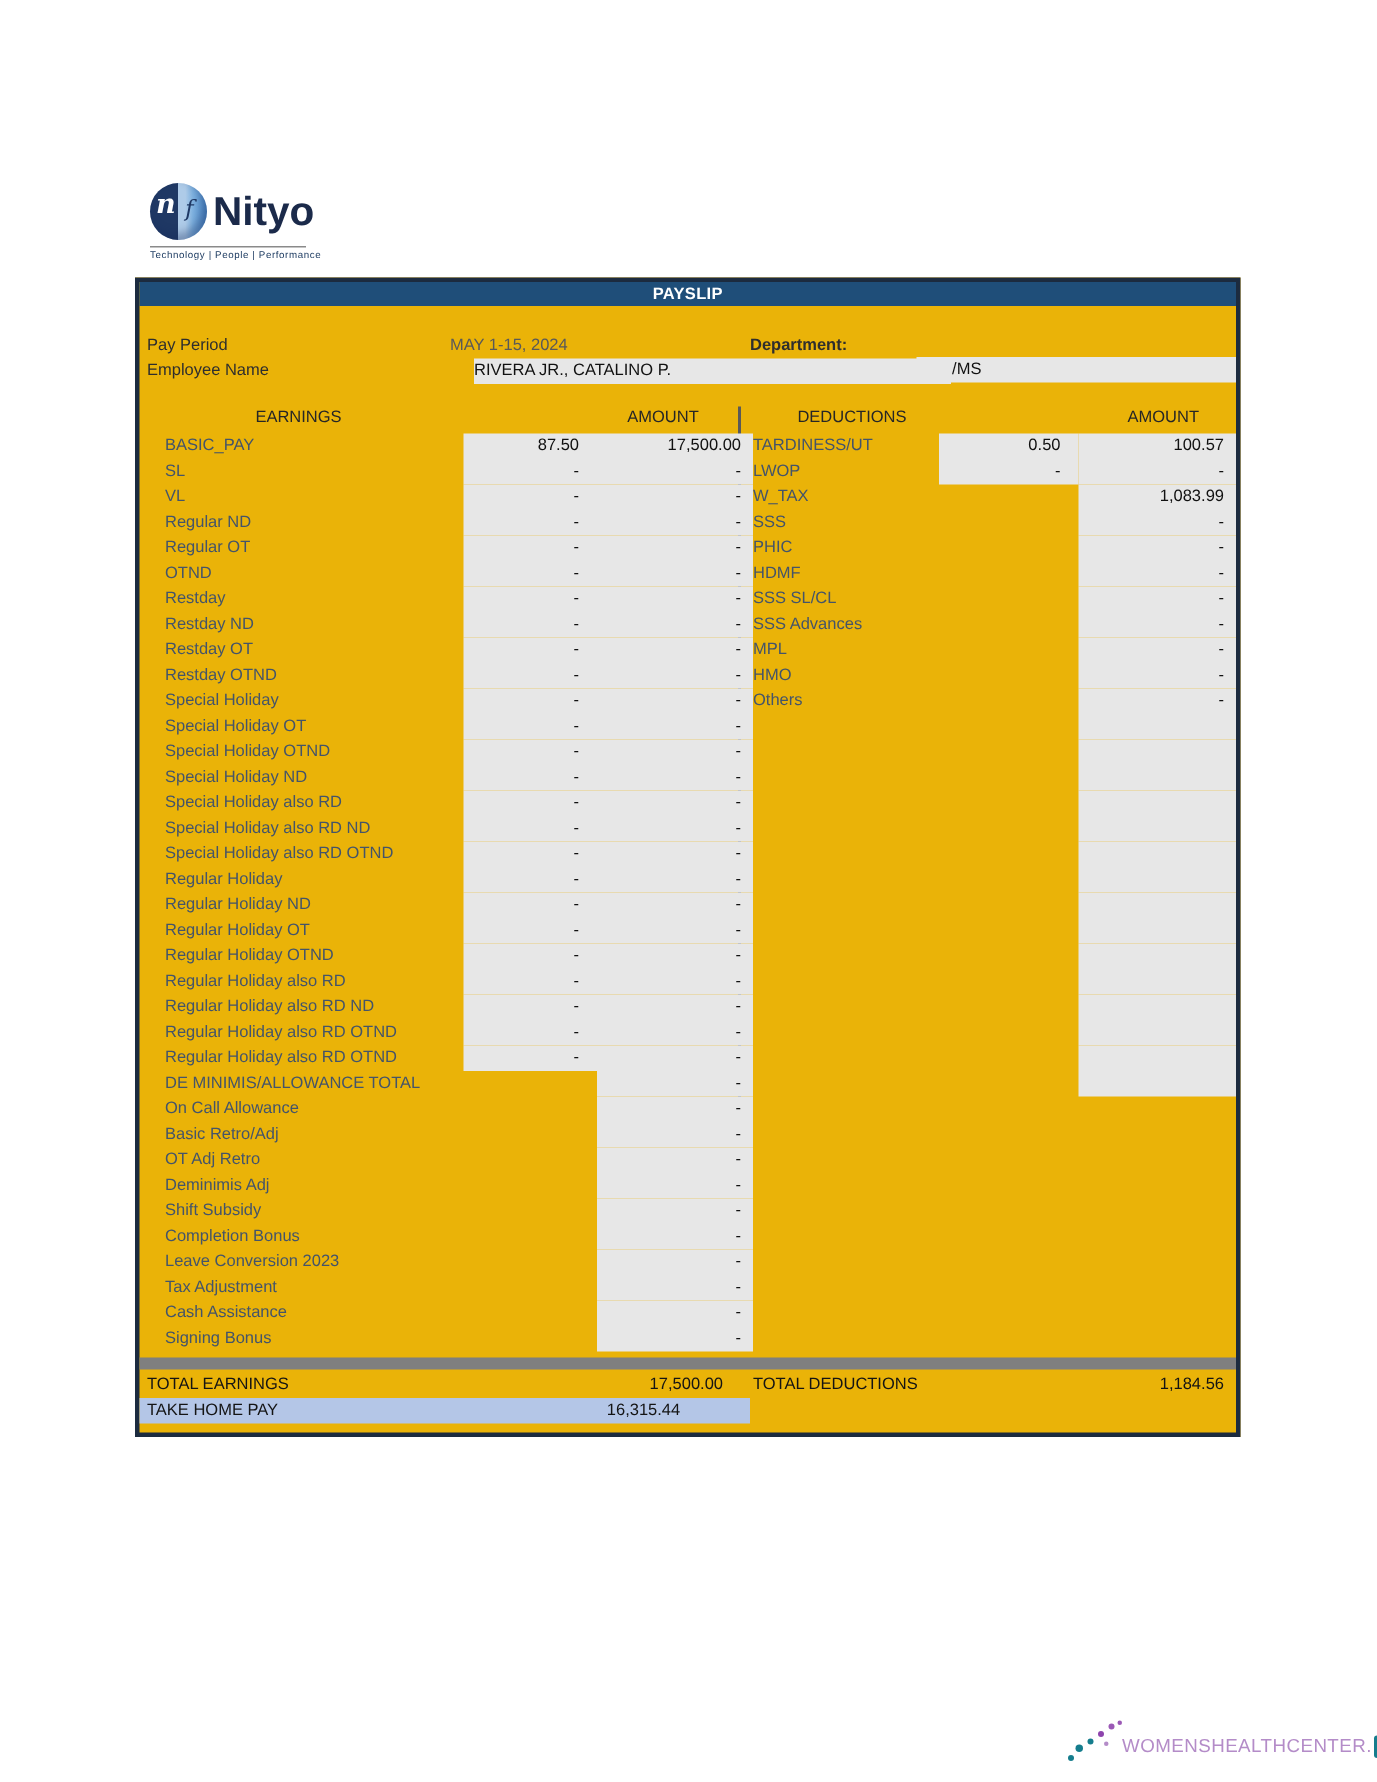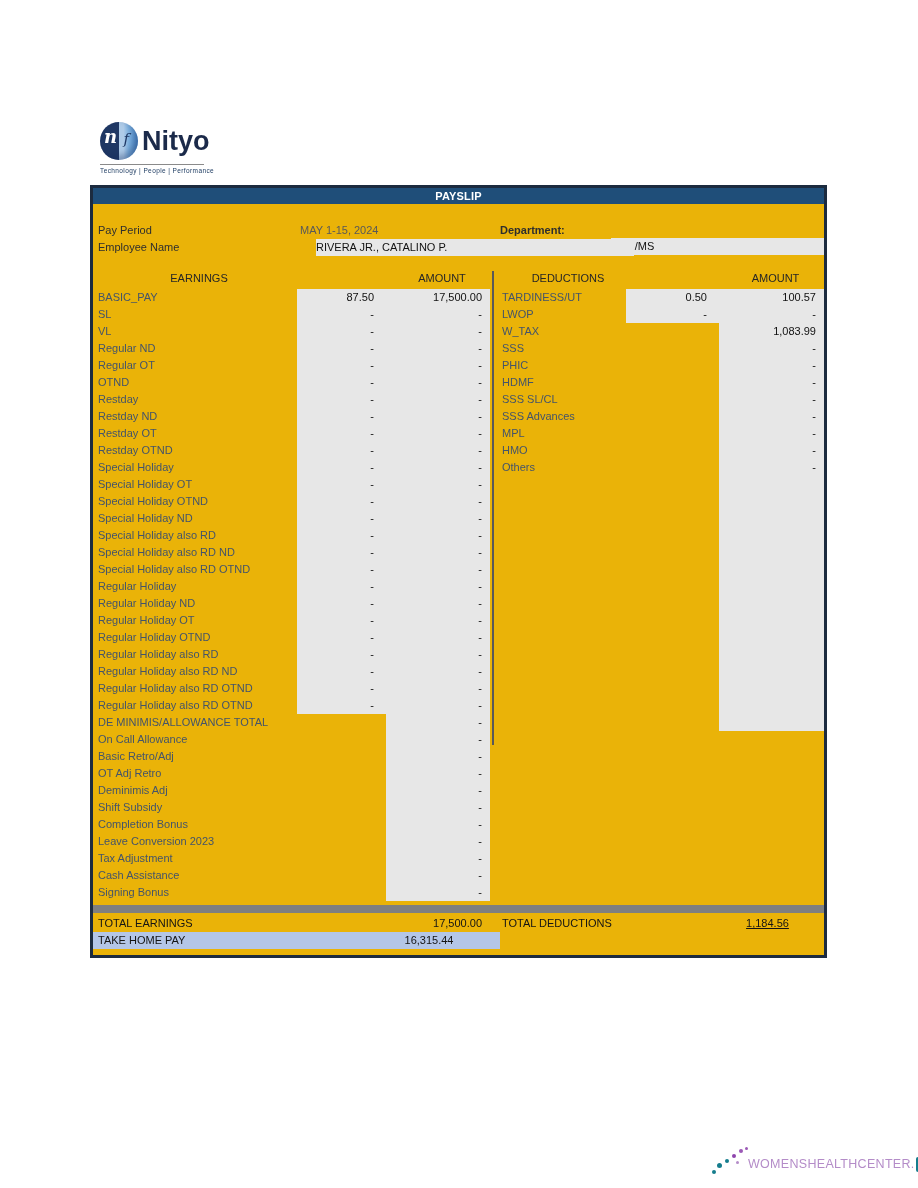--- a/index.html
+++ b/index.html
@@ -44,42 +44,42 @@
               font-size:11px; color:#262626; line-height:18px; }
   .ch-earn { position:absolute; left:0; width:204px; text-align:center; }
   .ch-eamt { position:absolute; left:293px; width:104px; text-align:center; }
   .ch-ded  { position:absolute; left:407px; width:128px; text-align:center; }
   .ch-damt { position:absolute; left:626px; width:105px; text-align:center; }
 
   .vdivider { position:absolute; left:399px; top:83px; width:2px; height:474px;
               background:var(--divider,#595959); }
 
   .rows { position:absolute; top:101px; font-size:11px; }
-  .rows-earn { left:0;  width:397px; }
+  .rows-earn { left:12px;  width:397px; }
   .rows-ded  { left:405px; width:326px; }
   .trow { display:flex; height:17px; line-height:17px; }
   .c-lbl { color:var(--label,#44546a); padding-left:5px; overflow:hidden; white-space:nowrap; }
   .rows-earn .c-lbl { width:204px; }
   .rows-ded  .c-lbl { width:128px; padding-left:4px; }
   .c-hrs { text-align:right; color:#111; }
   .rows-earn .c-hrs { width:89px; padding-right:12px; }
   .rows-ded  .c-hrs { width:93px; padding-right:12px; }
   .c-amt { text-align:right; color:#111; }
   .rows-earn .c-amt { width:104px; padding-right:8px; }
   .rows-ded  .c-amt { width:105px; padding-right:8px; }
   .gray { background:var(--cell-gray,#e7e7e7); }
 
   .sep-bar { position:absolute; left:0; top:717px; width:100%; height:8px;
              background:var(--separator,#7f7f7f); }
   .totalsrow { position:absolute; left:0; top:727px; width:100%; height:17px;
                font-size:11px; line-height:17px; color:#141414; }
   .t-elabel { position:absolute; left:5px; }
   .t-evalue { position:absolute; left:293px; width:96px; text-align:right; }
   .t-dlabel { position:absolute; left:409px; }
-  .t-dvalue { position:absolute; left:626px; width:97px; text-align:center;text-decoration:underline; }
+  .t-dvalue { position:absolute; left:626px; width:97px; text-align:right; }
   .takehome { position:absolute; left:0; top:744px; width:407px; height:17px;
               background:var(--highlight,#b4c6e7); font-size:11px; line-height:17px; color:#141414; }
   .th-label { position:absolute; left:5px; }
   .th-value { position:absolute; left:283px; width:106px; text-align:center; }
 
   
   .watermark { position:absolute; left:712px; top:1146px; width:200px; height:34px; }
   .wm-dot { position:absolute; border-radius:50%; }
   .wm-text { position:absolute; left:36px; top:11px; font-size:12.5px;
              color:var(--wm-purple,#b48cc8); letter-spacing:.3px; white-space:nowrap; }

